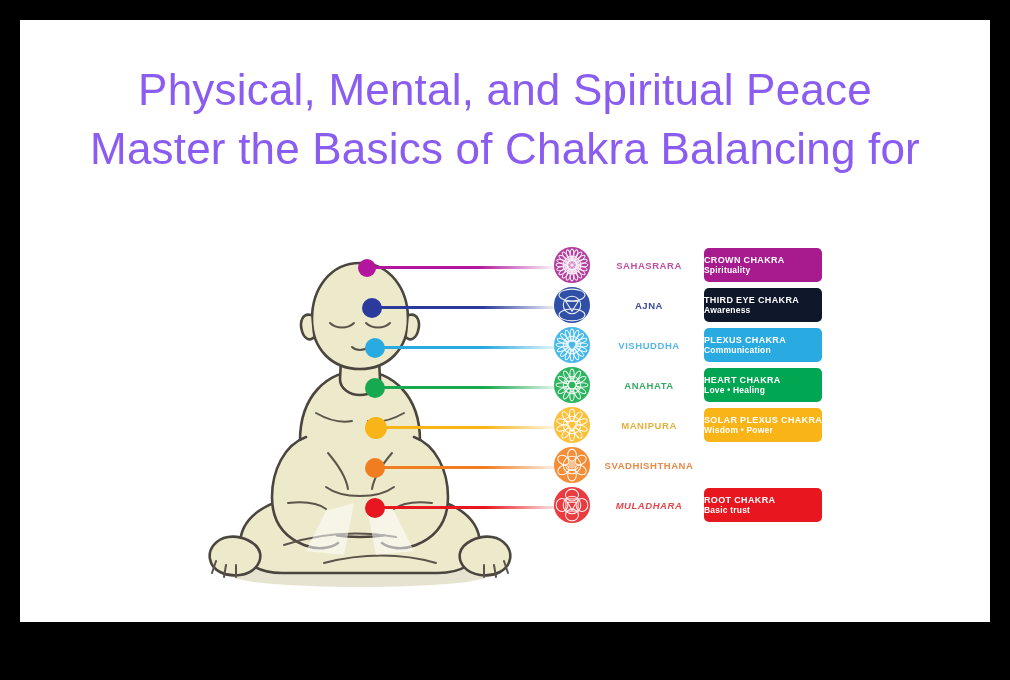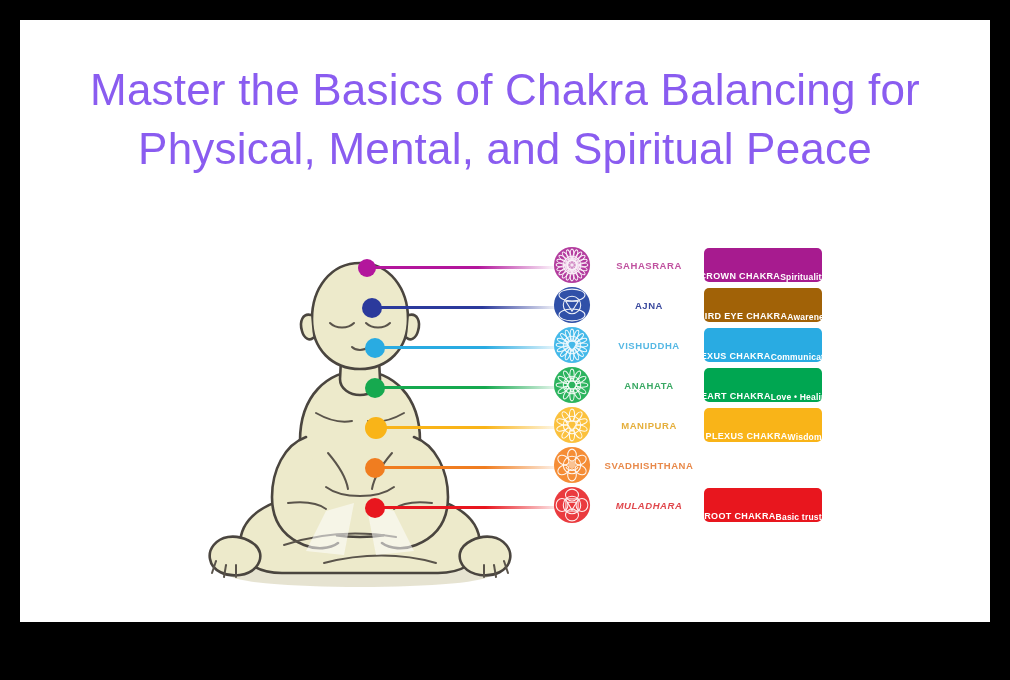--- a/index.html
+++ b/index.html
@@ -131,22 +131,22 @@
   }
   .badge-cell {
     flex: 0 0 118px;
   }
   .chakra-badge {
     width: 118px;
     height: 34px;
     border-radius: 5px;
     color: #ffffff;
     display: flex;
-    flex-direction: row;
-    align-items: flex-end;
+    flex-direction: column;
+    align-items: flex-start;
     justify-content: center;
     line-height: 1.18;
   }
   .badge-title {
     font-size: 9px;
     font-weight: 700;
     letter-spacing: 0.35px;
     white-space: nowrap;
   }
   .badge-sub {
@@ -156,22 +156,22 @@
     white-space: nowrap;
   }
 </style>
 </head>
 <body>
 
 <div id="slide-frame">
   <div id="slide-canvas">
 
     <div id="title-block">
+      <div class="title-line">Physical, Mental, and Spiritual Peace</div>
       <div class="title-line">Master the Basics of Chakra Balancing for</div>
-      <div class="title-line">Physical, Mental, and Spiritual Peace</div>
     </div>
 
     <div id="chakra-diagram">
 
       <div id="figure-area">
         <svg id="figure-svg" width="360" height="350" viewBox="0 0 360 350" xmlns="http://www.w3.org/2000/svg">
           <g>
             <ellipse cx="180" cy="330" rx="130" ry="12" fill="#dedac2" opacity="0.75"></ellipse>
           </g>
           <g stroke="#4a453f" stroke-width="2.6" fill="#edeacb" stroke-linejoin="round" stroke-linecap="round">
@@ -321,21 +321,21 @@
                 <g fill="none" stroke="#ffffff" stroke-width="1.1" opacity="0.92">
                   <ellipse cx="20" cy="9.5" rx="13.65" ry="6.2" transform="rotate(0 20 20)"></ellipse>
                   <ellipse cx="20" cy="9.5" rx="13.65" ry="6.2" transform="rotate(180 20 20)"></ellipse>
                   <circle cx="20" cy="20" r="9.2"></circle>
                   <path d="M13.4 16 L26.6 16 L20 26.6 Z"></path>
                 </g>
               </svg>
             </div>
             <div class="sanskrit-cell" style="color: rgb(59, 74, 158);">AJNA</div>
             <div class="badge-cell">
-              <div class="chakra-badge" style="background: #a16207;">
+              <div class="chakra-badge" style="background: #0f172a;">
                 <div class="badge-title">THIRD EYE CHAKRA</div>
                 <div class="badge-sub">Awareness</div>
               </div>
             </div>
           </div>
           <div class="legend-row">
             <div class="symbol-cell">
               <svg width="38" height="38" viewBox="0 0 40 40">
                 <circle cx="20" cy="20" r="19" fill="#45b9e9"></circle>
                 <g fill="none" stroke="#ffffff" stroke-width="1.1" opacity="0.92">

